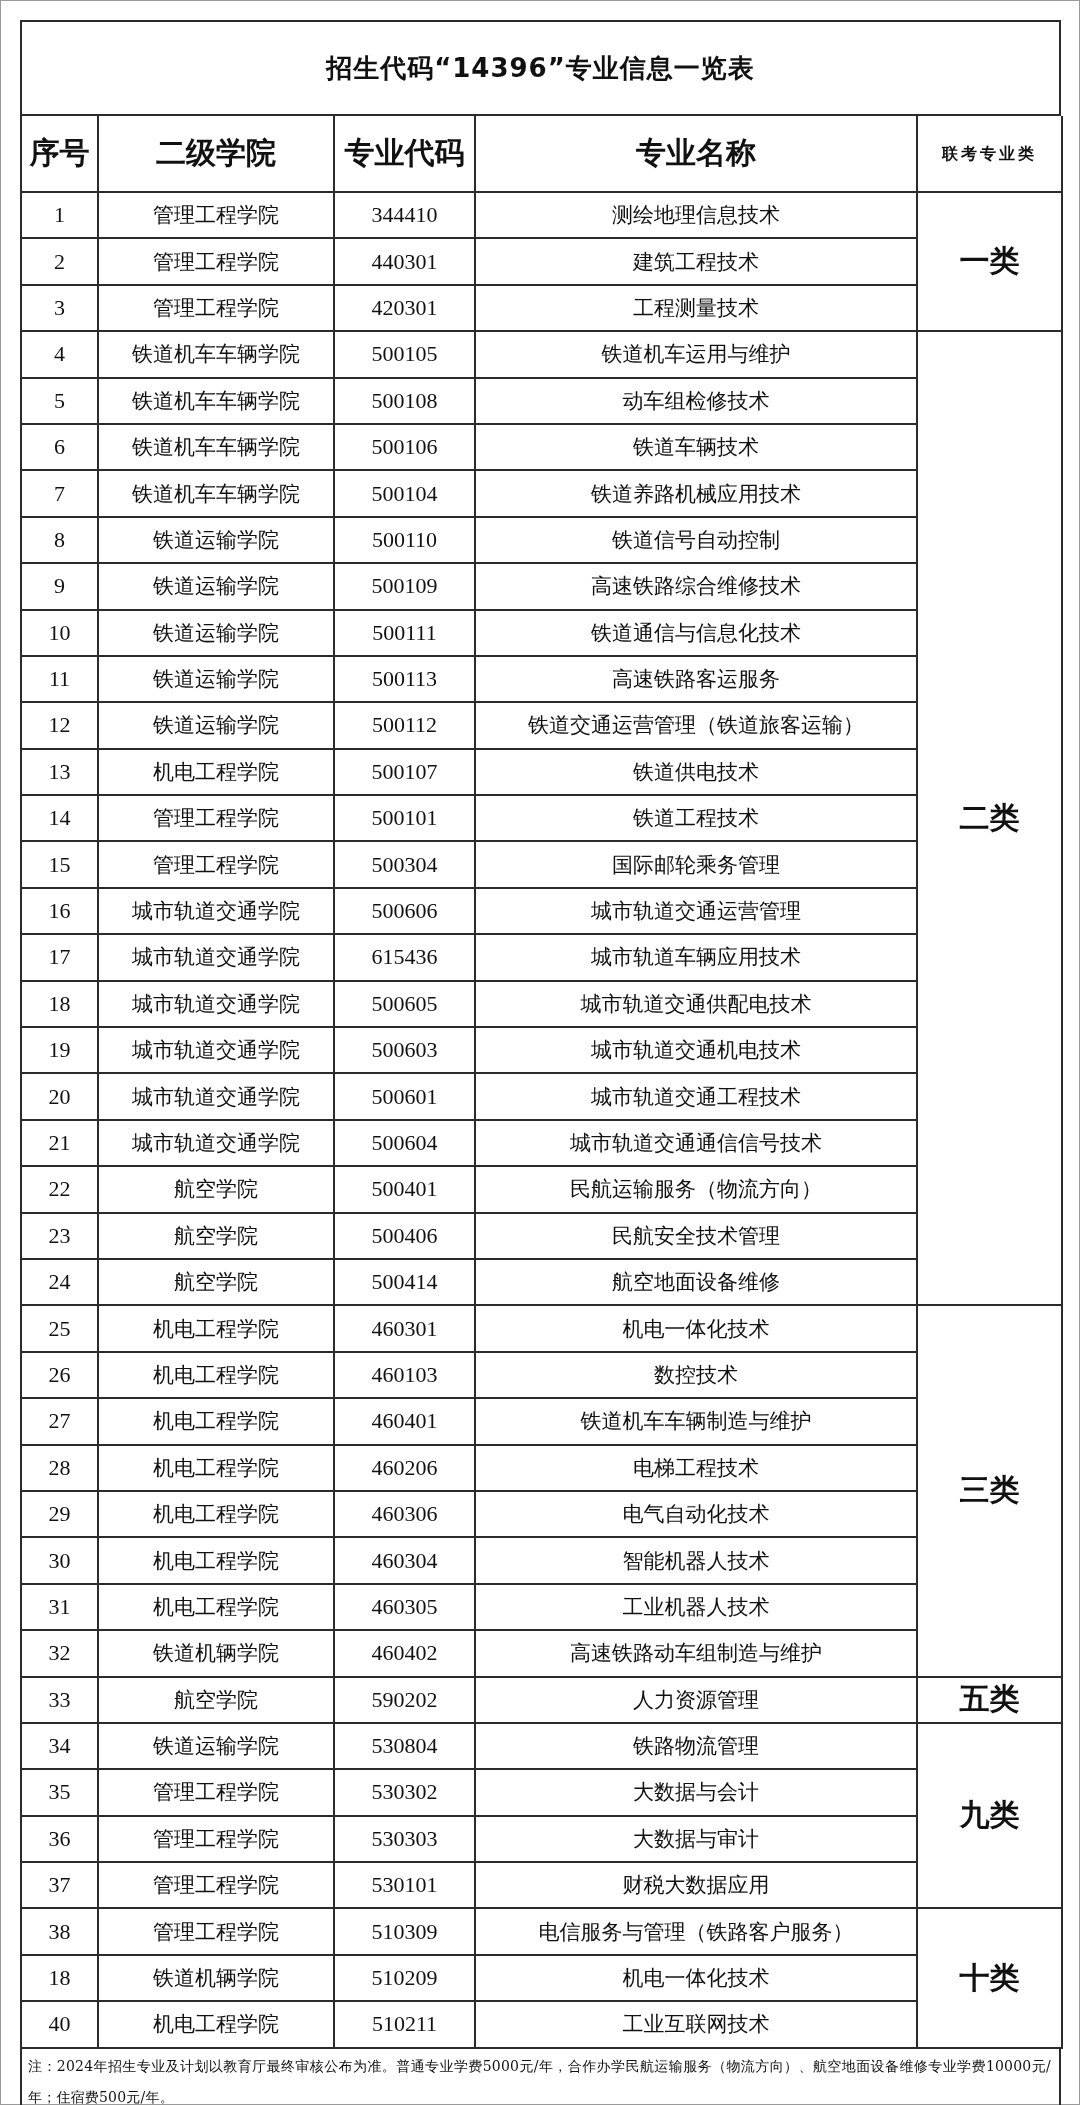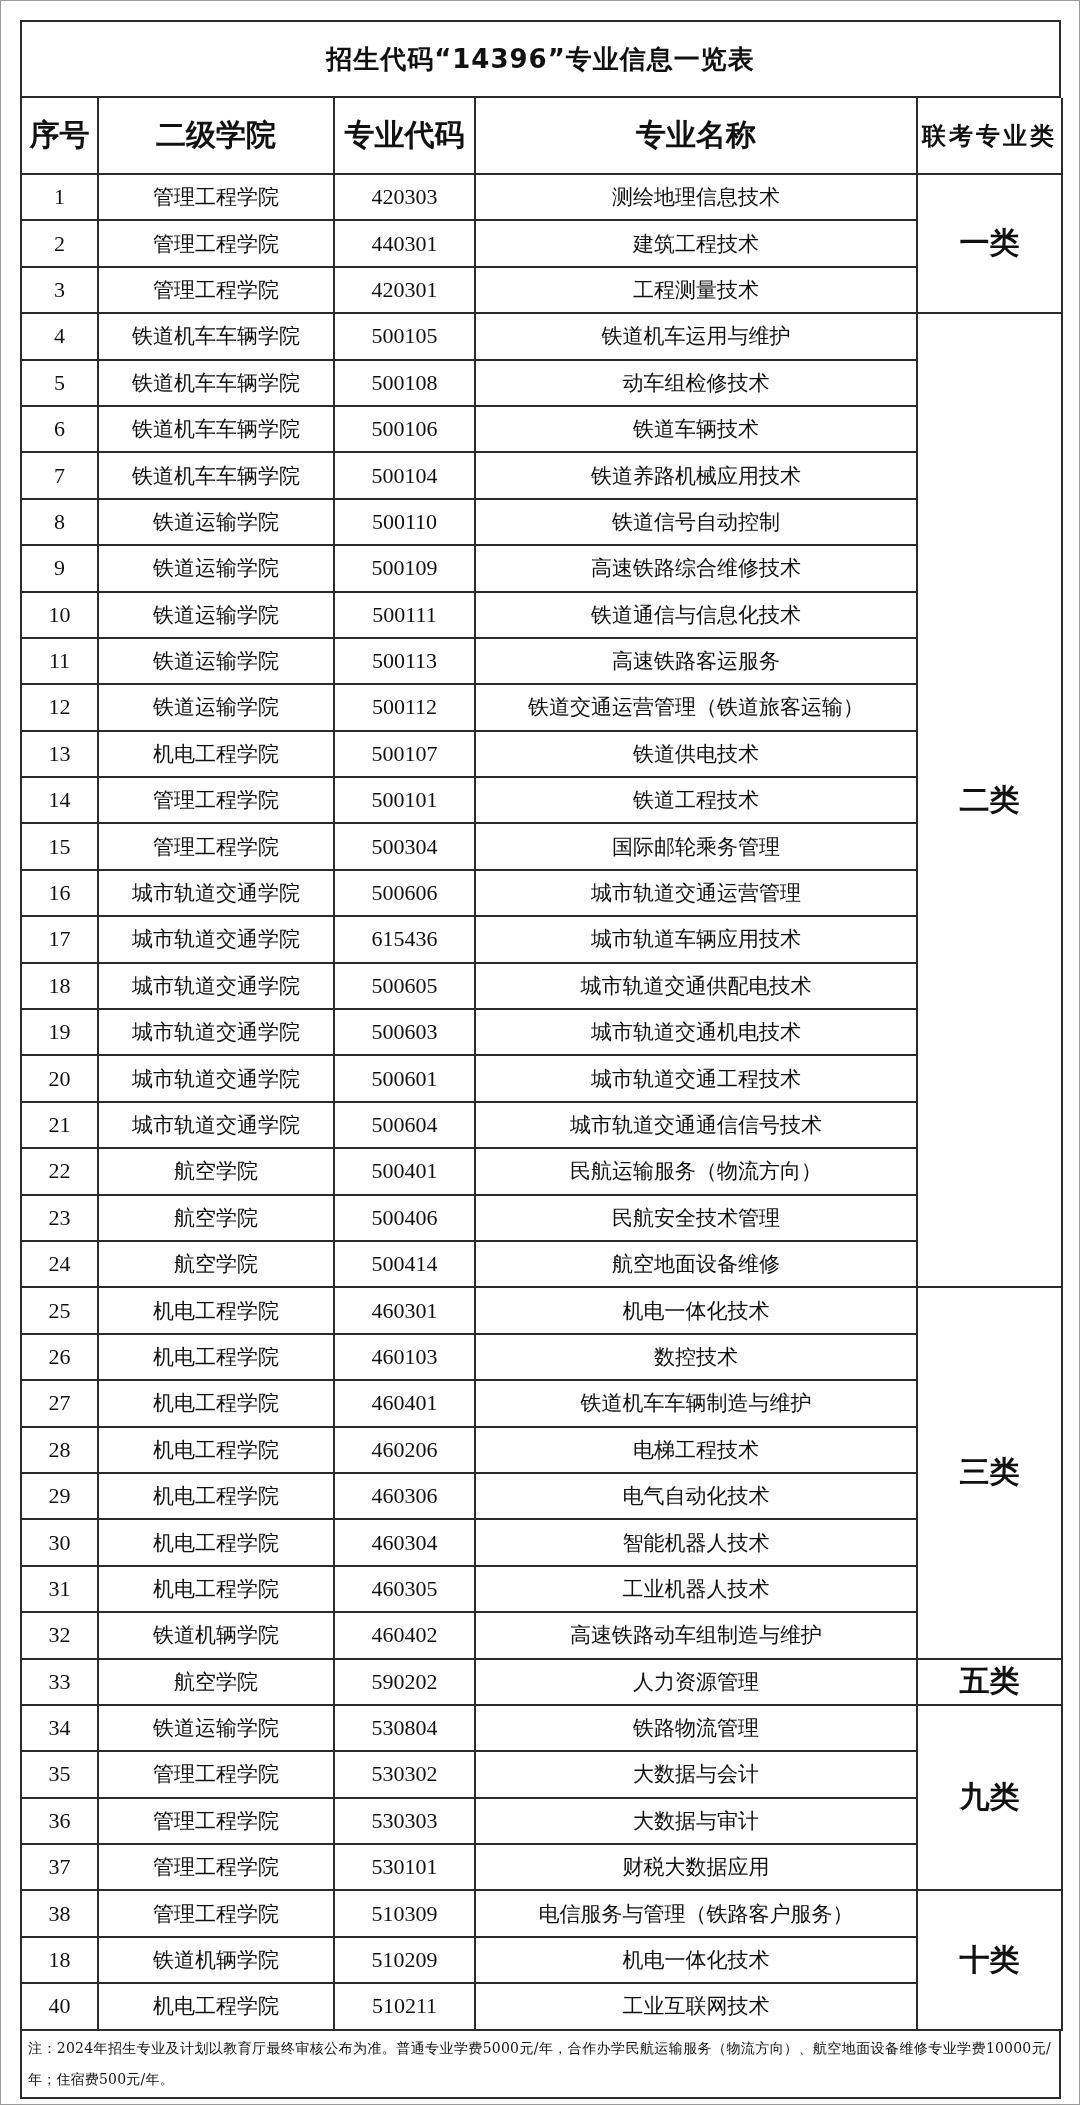--- a/index.html
+++ b/index.html
@@ -1,32 +1,32 @@
 <!DOCTYPE html>
 <html><head>
 <meta charset="utf-8">
 <style>
   html, body { margin: 0; padding: 0; background: #ffffff; }
   body { width: 1080px; height: 2105px; position: relative; overflow: hidden;
          font-family: "DejaVu Serif", "Liberation Serif", serif; color: #111; }
   .frame { position: absolute; left: 0; top: 0; width: 1078px; height: 2103px;
            border: 1px solid #9a9a9a; }
   .sheet { position: absolute; left: 20px; top: 20px; width: 1041px; }
-  .title { height: 78px; border: 2px solid #2b2b2b; border-bottom: 2px solid #2b2b2b;
+  .title { height: 96px; border: 2px solid #2b2b2b; border-bottom: 2px solid #2b2b2b;
            display: flex; align-items: center; justify-content: center;
            font-family: "DejaVu Sans", sans-serif; font-weight: bold; font-size: 26px;
            letter-spacing: 1px; box-sizing: border-box; }
   table { border-collapse: collapse; width: 1041px; table-layout: fixed; }
   col.c1 { width: 77px; } col.c2 { width: 236px; } col.c3 { width: 141px; }
   col.c4 { width: 442px; } col.c5 { width: 145px; }
   th, td { border: 2px solid #2b2b2b; text-align: center; vertical-align: middle;
            padding: 0; box-sizing: border-box; }
   th { height: 76px; font-family: "DejaVu Sans", sans-serif; font-weight: bold; font-size: 30px;
        border-top: none; }
-  th.cat-h { font-size: 24px; line-height: 32px; letter-spacing: 3px; }
+  th.cat-h { font-size: 16px; line-height: 32px; letter-spacing: 3px; }
   td { height: 46.4px; font-size: 21px; }
   td.num, td.code { font-family: "Liberation Serif", serif; font-size: 22px; }
   td.cat { font-family: "DejaVu Sans", sans-serif; font-weight: bold; font-size: 30px; text-align: center; }
   .note { border: 2px solid #2b2b2b; border-top: none; height: 68px; box-sizing: border-box;
           padding: 2px 8px 0 6px; font-size: 14px; line-height: 31px; text-align: justify;
           letter-spacing: 0.2px; }
 </style>
 </head>
 <body>
 
@@ -49,21 +49,21 @@
         <th>二级学院</th>
         <th>专业代码</th>
         <th>专业名称</th>
         <th class="cat-h">联考专业类</th>
       </tr>
     </thead>
     <tbody id="tbody">
         <tr>
           <td class="num">1</td>
           <td class="college">管理工程学院</td>
-          <td class="code">420303</td>
+          <td class="code">344410</td>
           <td class="name">测绘地理信息技术</td>
           <td class="cat" rowspan="3">一类</td>
         </tr>
         <tr>
           <td class="num">2</td>
           <td class="college">管理工程学院</td>
           <td class="code">440301</td>
           <td class="name">建筑工程技术</td>
         </tr>
         <tr>

